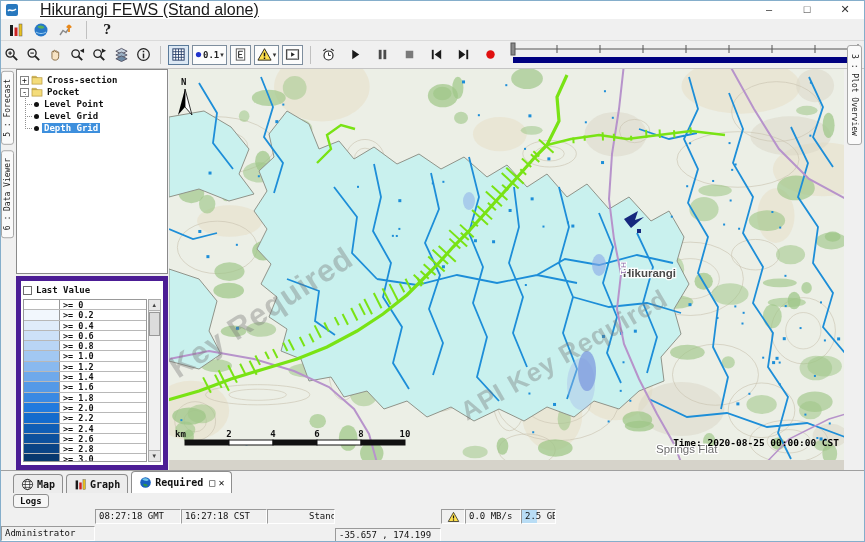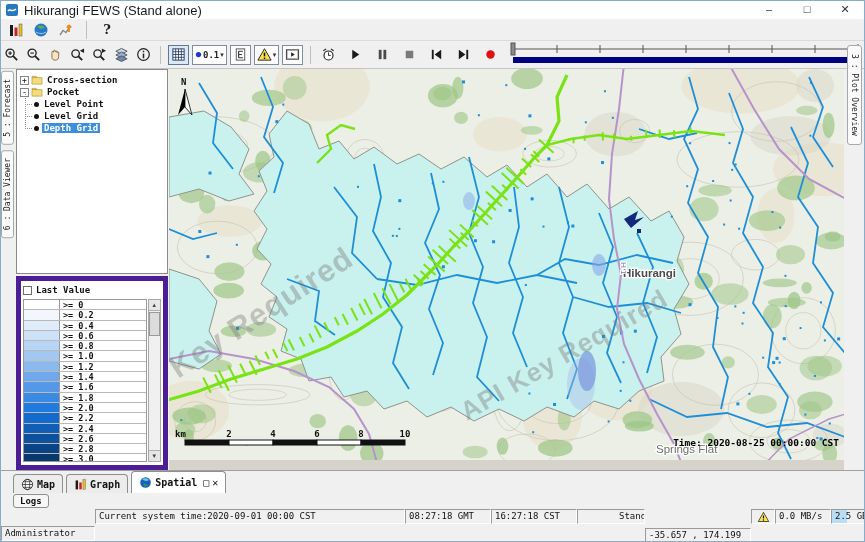--- a/index.html
+++ b/index.html
@@ -2,21 +2,21 @@
 <html><head>
 <meta charset="utf-8">
 <style>
   html,body{margin:0;padding:0;background:#8a8a8a;}
   *{box-sizing:border-box;}
   .app{position:relative;width:865px;height:542px;background:#f0f0f0;
        font-family:"Liberation Sans",sans-serif;border:1px solid #85aecb;overflow:hidden;}
   
   .titlebar{height:18px;background:#fff;display:flex;align-items:center;padding-left:5px;}
   .app-icon svg{width:12px;height:12px;display:block;}
-  .title{font-size:13px;color:#1a1a1a;margin-left:6px;white-space:nowrap;}
+  .title{font-size:16px;color:#1a1a1a;margin-left:22px;white-space:nowrap;text-decoration:underline;}
   .win-controls{margin-left:auto;display:flex;height:100%;}
   .win-btn{width:38px;text-align:center;font-size:11px;color:#333;line-height:17px;}
   
   .menubar{height:18px;display:flex;align-items:center;font-size:11px;color:#111;border-bottom:1px solid #e4e4e4;}
   .menu-item{padding:0 8px;}
   
   .toolbar-top{height:22px;display:flex;align-items:center;gap:5px;padding-left:5px;border-bottom:1px solid #dadada;}
   .toolbar-map{height:28px;display:flex;align-items:center;gap:2px;border-bottom:1px solid #c4c4c4;}
   .tbtn{height:20px;min-width:20px;display:flex;align-items:center;justify-content:center;gap:1px;padding:0 2px;}
   .tbtn .ic svg{width:15px;height:15px;display:block;}
@@ -843,33 +843,32 @@
         <span>Graph</span>
       </div>
       <div class="btab active">
         <span class="ic">
           <svg viewBox="0 0 16 16">
             <circle cx="8" cy="8" r="6.5" fill="#1860c0"></circle>
             <path d="M4 4 C6 2 11 3 12 5 C10 7 6 6 4 4z" fill="#70c8e8"></path>
             <path d="M5 10 C7 9 10 10 11 12 C9 13.5 6 13 5 10z" fill="#2f9848"></path>
           </svg>
         </span>
-        <span>Spatial</span>
+        <span>Required</span>
         <span class="tmax">□</span>
         <span class="tclose">✕</span>
       </div>
     </div>
 
   <div class="logs-row">
     <button class="logs-btn">Logs</button>
   </div>
 
   <div class="statusbar">
       <div class="scell" style="width: 94px; margin-top: 18px;">Administrator</div>
-      <div class="scell" style="width: 310px;">Current system time:2020-09-01 00:00 CST</div>
       <div class="scell" style="width: 86px;">08:27:18 GMT</div>
       <div class="scell" style="width: 86px;">16:27:18 CST</div>
       <div class="scell" style="width: 68px; padding-left: 41px;">Stand alone</div>
       <div class="scell" style="width: 106px; margin-top: 20px;">-35.657 , 174.199</div>
       <div class="scell" style="width: 24px; justify-content: center;">
         <span class="ic">
           <svg viewBox="0 0 16 16">
             <path d="M8 1.8 L15 14 H1 z" fill="#ffe14d" stroke="#222" stroke-width="1"></path>
             <rect x="7.2" y="6" width="1.6" height="4" fill="#111"></rect>
             <rect x="7.2" y="11.2" width="1.6" height="1.6" fill="#111"></rect>

